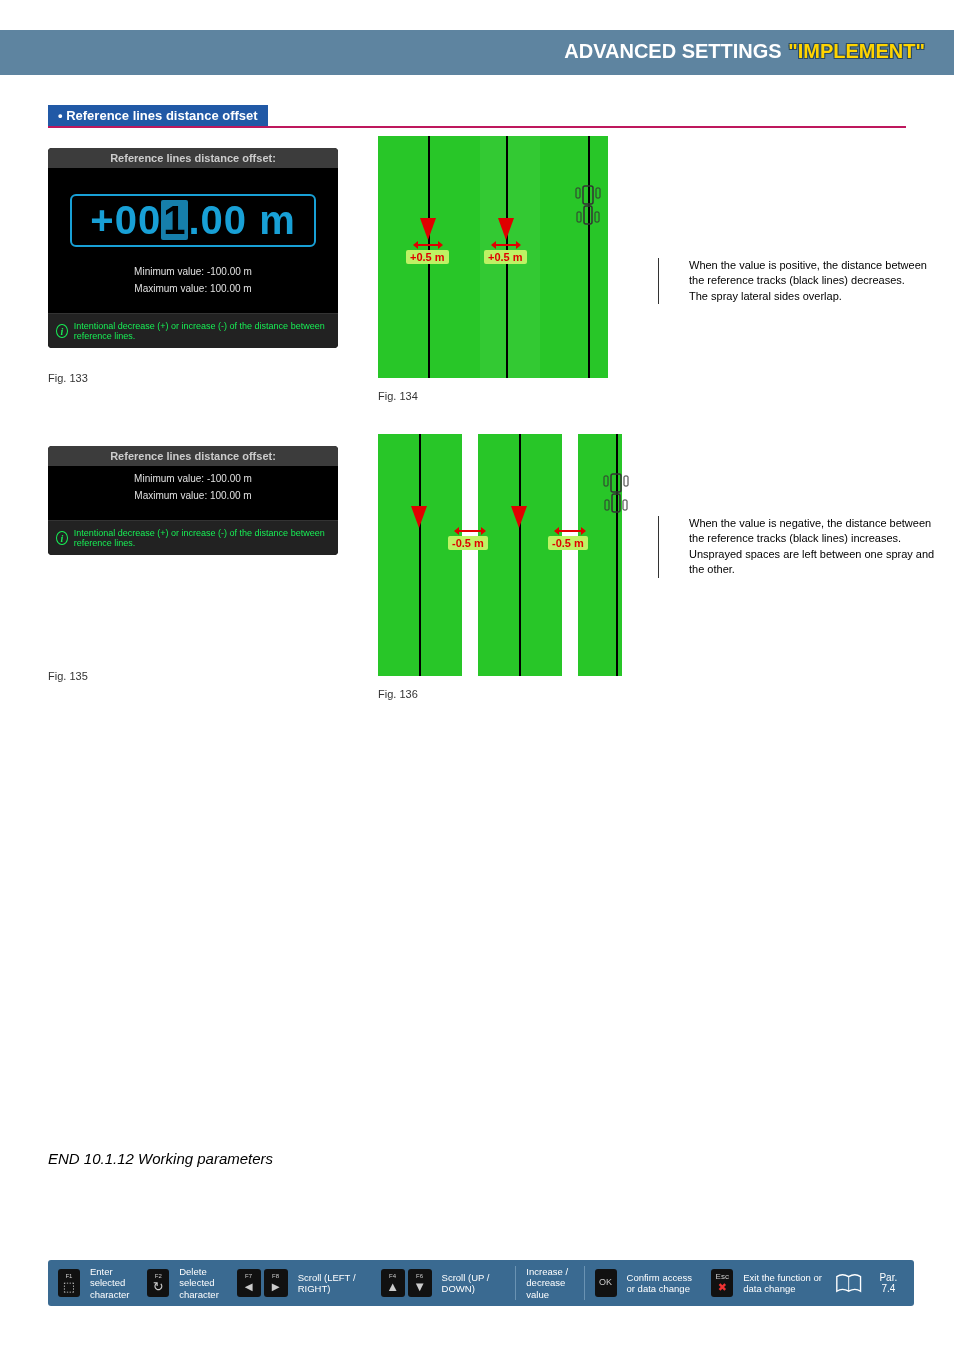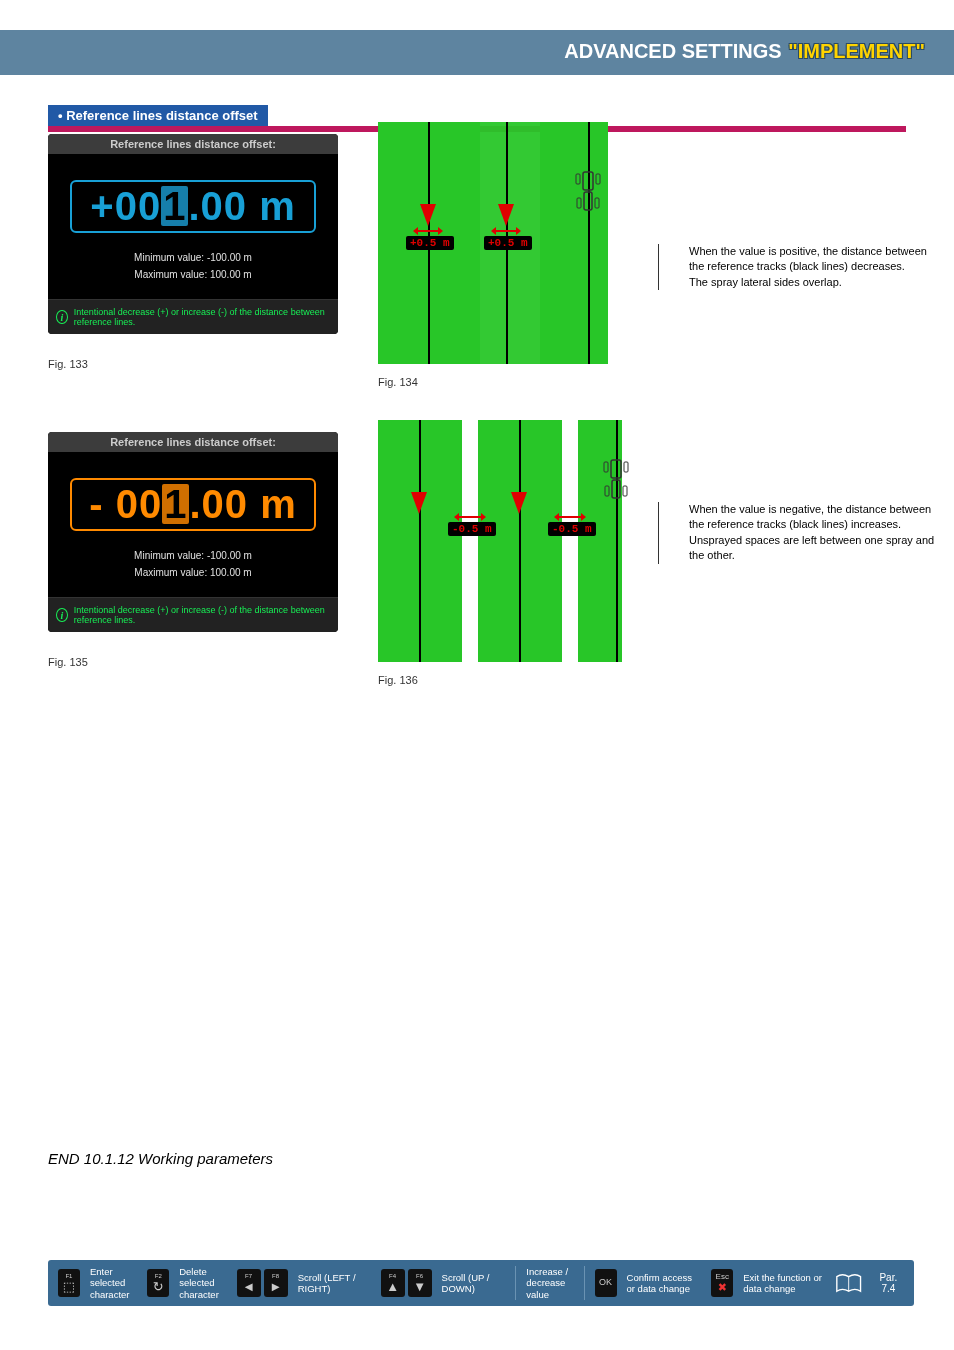--- a/index.html
+++ b/index.html
@@ -2,37 +2,37 @@
 <html><head>
 <meta charset="utf-8">
 <style>
   * { margin: 0; padding: 0; box-sizing: border-box; }
   body { font-family: Arial, Helvetica, sans-serif; background: #fff; width: 954px; margin: 0 auto; position: relative; }
   .page { width: 954px; height: 1350px; position: relative; overflow: hidden; }
   .header-band { background: #5e84a0; height: 45px; position: relative; margin-top: 30px; }
   .header-band .title { position: absolute; right: 28px; top: 10px; color: #fff; font-weight: bold; font-size: 20px; font-family: 'Trebuchet MS', sans-serif; }
   .header-band .title .q { color: #ffd400; text-shadow: 1px 1px 0 #2a4a62, -1px -1px 0 #2a4a62, 1px -1px 0 #2a4a62, -1px 1px 0 #2a4a62; padding: 0 1px; }
   .content { padding: 30px 48px 0 48px; }
-  .section-header-row { border-bottom: 6px solid #be185d; padding-bottom: 0; margin-bottom: 2px; }
+  .section-header-row { border-bottom: 2px solid #be185d; padding-bottom: 0; margin-bottom: 20px; }
   .sec-title { display: inline-block; background: #2159a6; color: #fff; font-weight: bold; font-size: 13px; padding: 3px 10px; font-family: 'Trebuchet MS', sans-serif; }
   .desc { font-size: 11px; margin: 4px 0 10px 4px; color: #000; }
   .row { position: relative; margin-bottom: 18px; min-height: 260px; }
   .panel { position: absolute; left: 0; top: 0; width: 290px; background: #000; border-radius: 4px; }
   .panel-header { background: #3c3c3c; color: #ccc; font-size: 11px; text-align: center; padding: 4px; border-radius: 4px 4px 0 0; font-family: 'Trebuchet MS', sans-serif; font-weight: bold; }
   .readout { margin: 26px 22px 12px 22px; border: 2px solid #18a0d6; border-radius: 6px; color: #18a0d6; font-size: 40px; font-weight: bold; text-align: center; padding: 2px 4px; font-family: 'Trebuchet MS', sans-serif; letter-spacing: 1px; }
   .readout .cursor { display: inline-block; background: #167fab; color: #000; padding: 0 2px; border-radius: 2px; line-height: 1; }
   .minmax { color: #e0e0e0; font-size: 10px; text-align: center; padding: 4px 0 16px 0; line-height: 1.7; }
   .info-bar { background: #222; color: #17ef55; font-size: 9px; padding: 7px 8px; border-radius: 0 0 4px 4px; display: flex; align-items: center; gap: 6px; border-top: 1px solid #333; }
   .info-icon { width: 14px; height: 14px; border: 1.5px solid #17ef55; border-radius: 50%; display: inline-flex; align-items: center; justify-content: center; font-style: italic; font-weight: bold; font-size: 10px; font-family: Georgia, serif; }
   .fig-cap { font-size: 11px; color: #333; }
   .diagram { position: absolute; left: 330px; top: -12px; width: 250px; height: 260px; }
   .band { position: absolute; top: 0; bottom: 18px; background: #28c628; }
   .refline { position: absolute; top: 0; bottom: 18px; width: 2px; background: #000; }
   .arrow-down { width: 0; height: 0; border-left: 8px solid transparent; border-right: 8px solid transparent; border-top: 22px solid #e00000; position: absolute; }
-  .chip { position: absolute; background: #000000; color: #e00000; font-weight: bold; font-size: 11px; padding: 1px 4px; border-radius: 2px; font-family: Liberation Mono, monospace; white-space: nowrap; }
+  .chip { position: absolute; background: #bef264; color: #e00000; font-weight: bold; font-size: 11px; padding: 1px 4px; border-radius: 2px; font-family: Liberation Sans, sans-serif; white-space: nowrap; }
   .hdbl { position: absolute; height: 2px; background: #e00000; }
   .hdbl::before, .hdbl::after { content: ''; position: absolute; top: -3px; width: 0; height: 0; border-top: 4px solid transparent; border-bottom: 4px solid transparent; }
   .hdbl::before { left: -4px; border-right: 5px solid #e00000; }
   .hdbl::after { right: -4px; border-left: 5px solid #e00000; }
   .tractor { position: absolute; width: 28px; height: 48px; }
   .tractor svg { width: 100%; height: 100%; }
   .side-text { position: absolute; left: 610px; top: 110px; width: 280px; font-size: 11px; line-height: 1.4; border-left: 1px solid #333; padding-left: 30px; }
   .row2 .side-text { top: 70px; }
   .endnote { position: absolute; left: 48px; top: 1150px; font-style: italic; font-size: 15px; }
   .footer { position: absolute; left: 48px; right: 40px; bottom: 44px; background: #3a6a91; border-radius: 3px; padding: 6px 10px; display: flex; align-items: center; gap: 10px; color: #fff; font-size: 9.5px; }
@@ -111,23 +111,20 @@
         <div class="fig-cap" style="position:absolute; left:0; bottom:-6px;">Fig. 134</div>
       </div>
 
       <div class="side-text" style="white-space:pre-line;">When the value is positive, the distance between the reference tracks (black lines) decreases.
 The spray lateral sides overlap.</div>
     </div>
 
     <div class="row row2" style="height:280px;">
       <div class="panel">
         <div class="panel-header">Reference lines distance offset:</div>
-        <div class="readout" style="border-color:#ff8a00; color:#ff8a00;">
-          <span>- 00</span><span class="cursor" style="background:#d06f00;">1</span><span>.00 m</span>
-        </div>
         <div class="minmax">
           <div>Minimum value:   -100.00 m</div>
           <div>Maximum value:   100.00 m</div>
         </div>
         <div class="info-bar">
           <span class="info-icon">i</span>
           <span>Intentional decrease (+) or increase (-) of the distance between reference lines.</span>
         </div>
       </div>
       <div class="fig-cap" style="position:absolute; left:0; top:224px;">Fig. 135</div>

